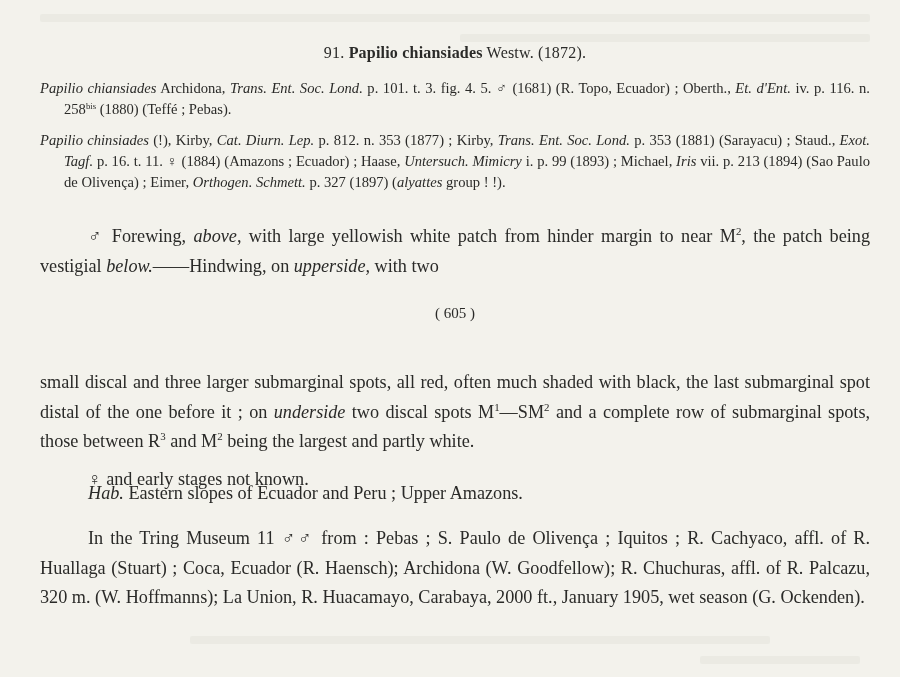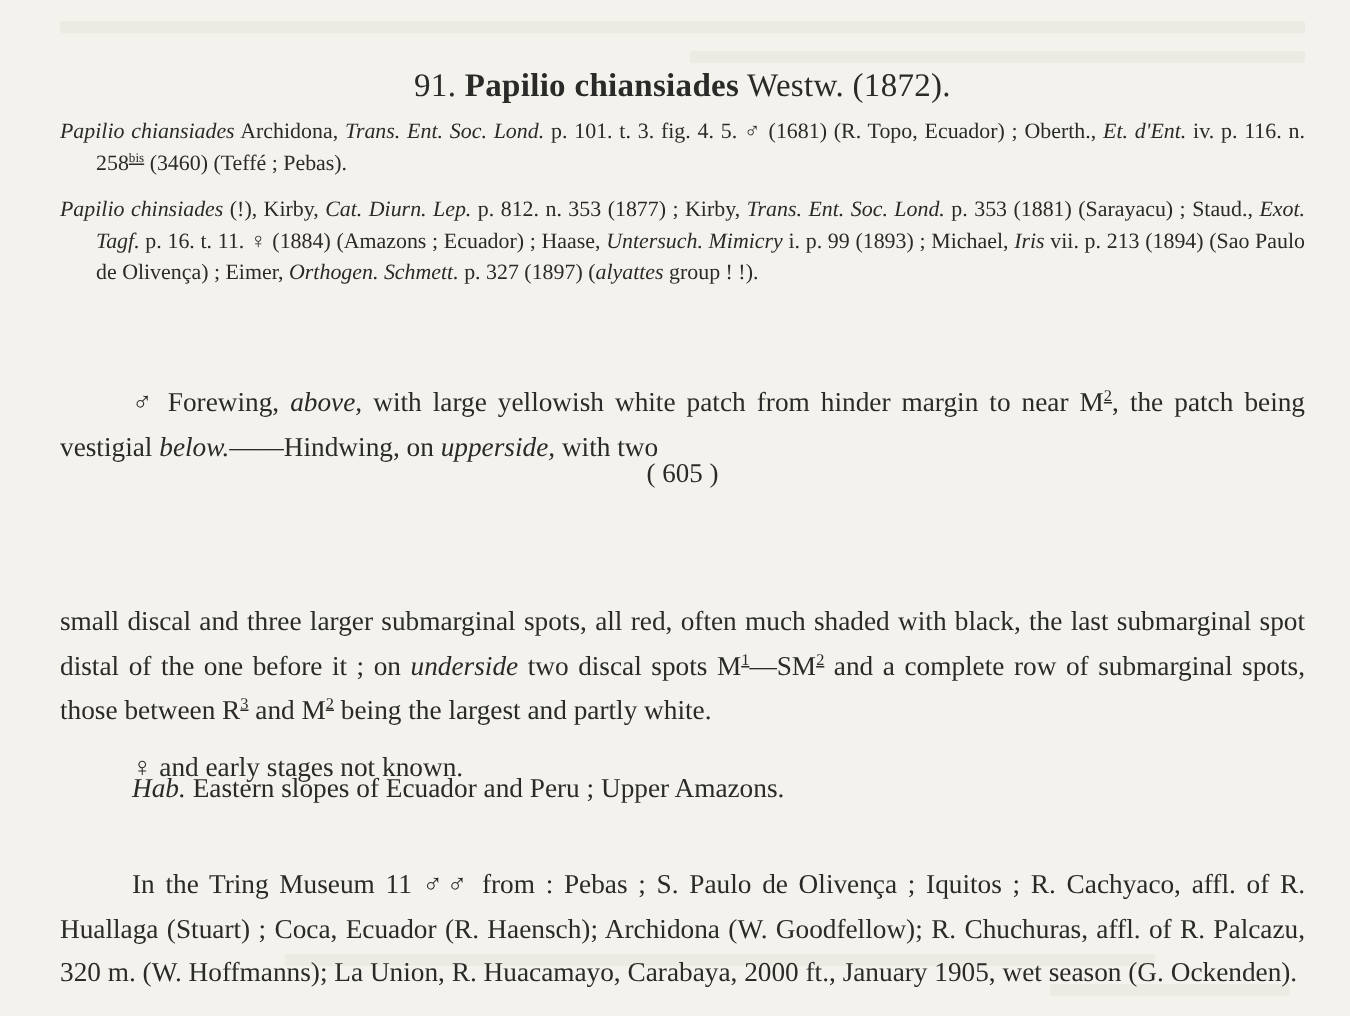--- a/index.html
+++ b/index.html
@@ -29,21 +29,21 @@
     left: 40px;
     top: 0;
     width: 830px;
   }
   .title {
     position: absolute;
     left: 0;
     top: 44px;
     width: 830px;
     text-align: center;
-    font-size: 22px;
+    font-size: 16px;
     letter-spacing: 0.2px;
   }
   .title b { font-weight: bold; }
   .syn {
     position: absolute;
     left: 0;
     width: 830px;
     font-size: 14.6px;
     line-height: 21px;
     text-align: justify;
@@ -52,51 +52,50 @@
     box-sizing: border-box;
   }
   .syn i, .body i { font-style: italic; }
   .body {
     position: absolute;
     left: 0;
     width: 830px;
     font-size: 18.2px;
     line-height: 29.5px;
     text-align: justify;
-    margin-top: 32px;
   }
   .indent { text-indent: 48px; }
   .pageno {
     position: absolute;
     left: 0;
     top: 305px;
     width: 830px;
     text-align: center;
-    font-size: 18px;
+    font-size: 15px;
   }
-  sup { font-size: 0.6em; line-height: 0; vertical-align: 0.6em; text-decoration: underline; }
+  sup { font-size: 0.6em; line-height: 0; vertical-align: 0.6em; }
 </style>
 </head>
 <body>
 
 <div class="bleed" style="top:14px;"></div>
 <div class="bleed" style="top:34px; left:460px;"></div>
 <div class="bleed" style="top:636px; left:190px; right:130px;"></div>
 <div class="bleed" style="top:656px; left:700px; right:40px;"></div>
 
 <div class="page">
 
   <div class="title">
     <span>91.</span>
     <b>Papilio chiansiades</b>
     <span>Westw. (1872).</span>
   </div>
 
   <div class="syn" style="top:78px;">
-    <i>Papilio chiansiades</i><span> Archidona, </span><i>Trans. Ent. Soc. Lond.</i><span> p. 101. t. 3. fig. 4. 5. ♂ (1681) (R. Topo, Ecuador) ; Oberth., </span><i>Et. d'Ent.</i><span> iv. p. 116. n. 258</span><sup>bis</sup><span> (3460) (Teffé ; Pebas).</span>
+    <i>Papilio chiansiades</i><span> Archidona, </span><i>Trans. Ent. Soc. Lond.</i><span> p. 101. t. 3. fig. 4. 5. ♂ (1681) (R. Topo, Ecuador) ; Oberth., </span><i>Et. d'Ent.</i><span> iv. p. 116. n. 258</span><sup>bis</sup><span> (1880) (Teffé ; Pebas).</span>
   </div>
 
   <div class="syn" style="top:130px;">
     <i>Papilio chinsiades</i><span> (!), Kirby, </span><i>Cat. Diurn. Lep.</i><span> p. 812. n. 353 (1877) ; Kirby, </span><i>Trans. Ent. Soc. Lond.</i><span> p. 353 (1881) (Sarayacu) ; Staud., </span><i>Exot. Tagf.</i><span> p. 16. t. 11. ♀ (1884) (Amazons ; Ecuador) ; Haase, </span><i>Untersuch. Mimicry</i><span> i. p. 99 (1893) ; Michael, </span><i>Iris</i><span> vii. p. 213 (1894) (Sao Paulo de Olivença) ; Eimer, </span><i>Orthogen. Schmett.</i><span> p. 327 (1897) (</span><i>alyattes</i><span> group ! !).</span>
   </div>
 
   <div class="body indent" style="top:222px;">
     <span>♂</span><span> Forewing, </span><i>above,</i><span> with large yellowish white patch from hinder margin to near M</span><sup>2</sup><span>, the patch being vestigial </span><i>below.</i><span>——Hindwing, on </span><i>upperside,</i><span> with two</span>
   </div>
 
@@ -105,15 +104,15 @@
   <div class="body" style="top:368px;">
     <span>small discal and three larger submarginal spots, all red, often much shaded with black, the last submarginal spot distal of the one before it ; on </span><i>underside</i><span> two discal spots M</span><sup>1</sup><span>—SM</span><sup>2</sup><span> and a complete row of submarginal spots, those between R</span><sup>3</sup><span> and M</span><sup>2</sup><span> being the largest and partly white.</span>
   </div>
 
   <div class="body indent" style="top:465px;">♀ and early stages not known.</div>
 
   <div class="body indent" style="top:479px;">
     <i>Hab.</i><span> Eastern slopes of Ecuador and Peru ; Upper Amazons.</span>
   </div>
 
-  <div class="body indent" style="top:543px;font-family:Liberation Serif, serif;">In the Tring Museum 11 ♂♂ from : Pebas ; S. Paulo de Olivença ; Iquitos ; R. Cachyaco, affl. of R. Huallaga (Stuart) ; Coca, Ecuador (R. Haensch); Archidona (W. Goodfellow); R. Chuchuras, affl. of R. Palcazu, 320 m. (W. Hoffmanns); La Union, R. Huacamayo, Carabaya, 2000 ft., January 1905, wet season (G. Ockenden).</div>
+  <div class="body indent" style="top:524px;font-family:Liberation Serif, serif;">In the Tring Museum 11 ♂♂ from : Pebas ; S. Paulo de Olivença ; Iquitos ; R. Cachyaco, affl. of R. Huallaga (Stuart) ; Coca, Ecuador (R. Haensch); Archidona (W. Goodfellow); R. Chuchuras, affl. of R. Palcazu, 320 m. (W. Hoffmanns); La Union, R. Huacamayo, Carabaya, 2000 ft., January 1905, wet season (G. Ockenden).</div>
 
 </div>
 
 </body></html>

